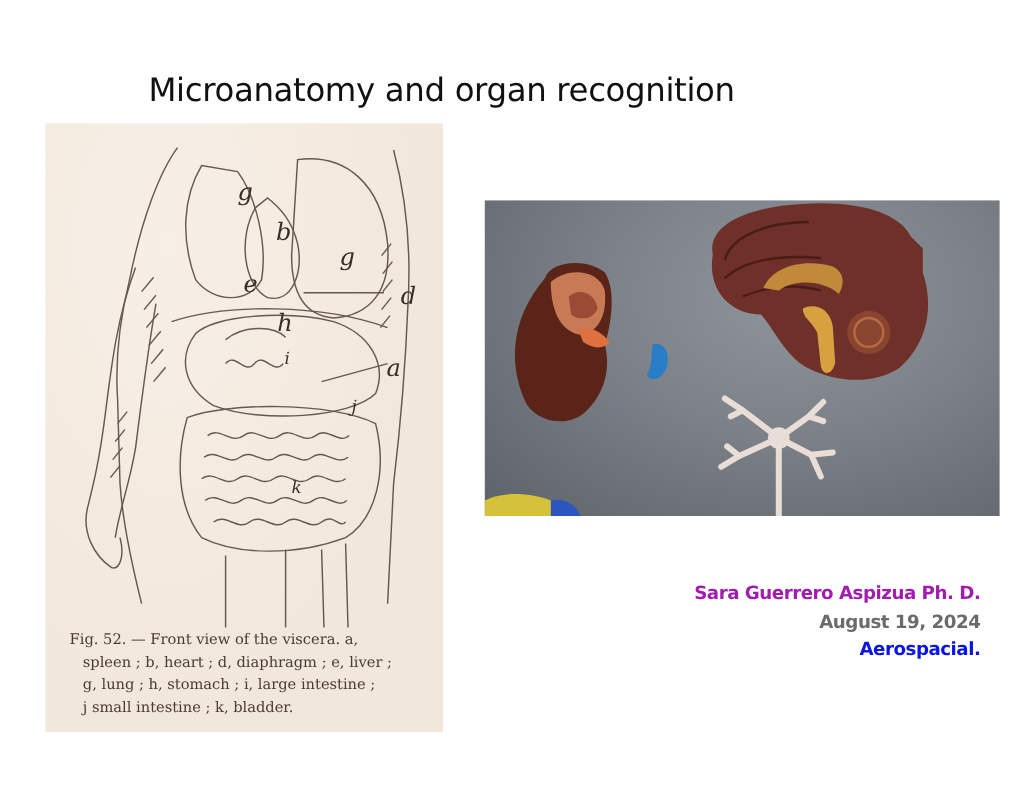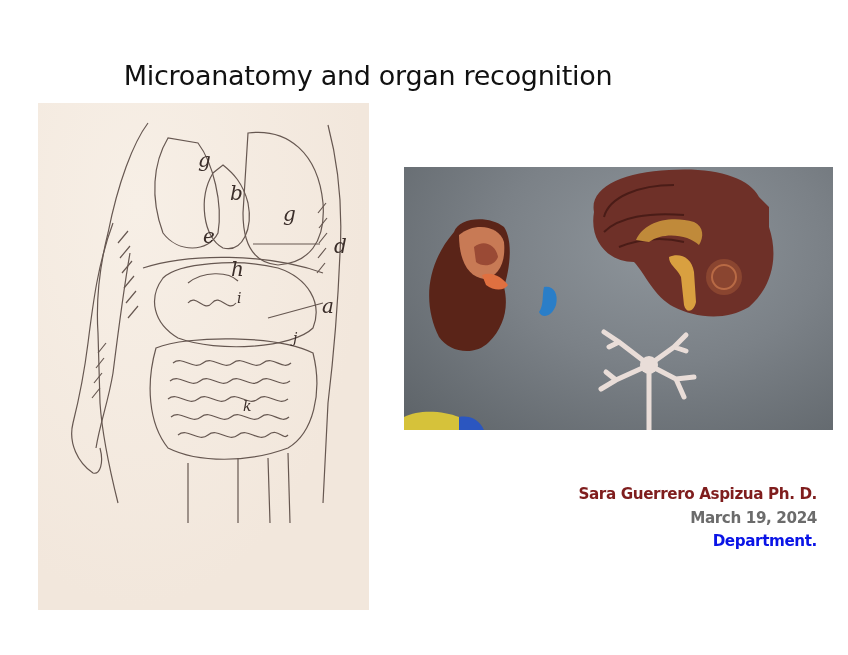--- a/index.html
+++ b/index.html
@@ -28,21 +28,21 @@
       position: absolute; left: 404px; top: 167px; width: 429px; height: 263px;
       background: radial-gradient(ellipse at 60% 30%, #8e959b 0%, #7b8187 45%, #5c6267 100%);
       overflow: hidden;
     }
     .photo svg { position: absolute; left: 0; top: 0; }
     .credits {
       position: absolute; right: 31px; top: 483px; text-align: right;
       font-family: "DejaVu Sans", sans-serif; font-weight: bold; font-size: 15.2px; line-height: 23.5px;
       letter-spacing: -0.4px;
     }
-    .credits .name { color: #7f1d1d; }
+    .credits .name { color: #a21caf; }
     .credits .date { color: #6b6b6b; }
     .credits .dept { color: #0a14e6; }
   </style>
 </head>
 <body>
 
 <div class="title">Microanatomy and organ recognition</div>
 
 <div class="plate">
   <svg width="331" height="507" viewBox="0 0 331 507">
@@ -87,20 +87,26 @@
       <text x="245" y="118">g</text>
       <text x="165" y="140">e</text>
       <text x="296" y="150">d</text>
       <text x="193" y="173">h</text>
       <text x="284" y="210">a</text>
       <text x="199" y="200" font-size="14">i</text>
       <text x="255" y="240" font-size="14">j</text>
       <text x="205" y="308" font-size="14">k</text>
     </g>
   </svg>
+  <div class="caption">
+    <span class="l1">Fig. 52. — Front view of the viscera.  a,</span>
+    <span class="ln">spleen ;  b, heart ;  d, diaphragm ;  e, liver ;</span>
+    <span class="ln">g, lung ;  h, stomach ;  i, large intestine ;</span>
+    <span class="ln">j  small intestine ;  k, bladder.</span>
+  </div>
 </div>
 
 <div class="photo">
   <svg width="429" height="263" viewBox="0 0 429 263">
 
     <g>
       <path d="M190 45 C185 20 220 5 265 3 C310 0 345 10 355 30 L365 40 L365 60 C375 90 368 120 345 140 C320 155 290 150 270 140 C250 130 240 105 230 95 C205 95 185 75 190 45 Z" fill="#6e3028"></path>
       <path d="M200 50 C205 30 235 18 270 18 M200 65 C215 50 245 45 280 48 M215 80 C240 70 260 70 280 75" fill="none" stroke="#4a1c17" stroke-width="2"></path>
       <path d="M232 73 C240 55 265 48 290 55 C300 60 300 70 295 78 C285 68 260 64 245 75 Z" fill="#c08a3a"></path>
       <path d="M265 90 C275 85 288 90 290 105 L292 135 C290 145 282 147 280 138 L277 110 C272 100 265 98 265 90 Z" fill="#d9a040"></path>
@@ -125,15 +131,15 @@
       <circle cx="245" cy="198" r="9" fill="#e9ddd8" stroke="none"></circle>
     </g>
 
     <path d="M0 250 C15 242 40 244 55 250 L70 263 L0 263 Z" fill="#d6c23a"></path>
     <path d="M55 250 C65 248 75 252 80 263 L55 263 Z" fill="#2b56c0"></path>
   </svg>
 </div>
 
 <div class="credits">
   <div class="name">Sara Guerrero Aspizua Ph. D.</div>
-  <div class="date">March 19, 2024</div>
-  <div class="dept">Department.</div>
+  <div class="date">August 19, 2024</div>
+  <div class="dept">Aerospacial.</div>
 </div>
 
 </body></html>

